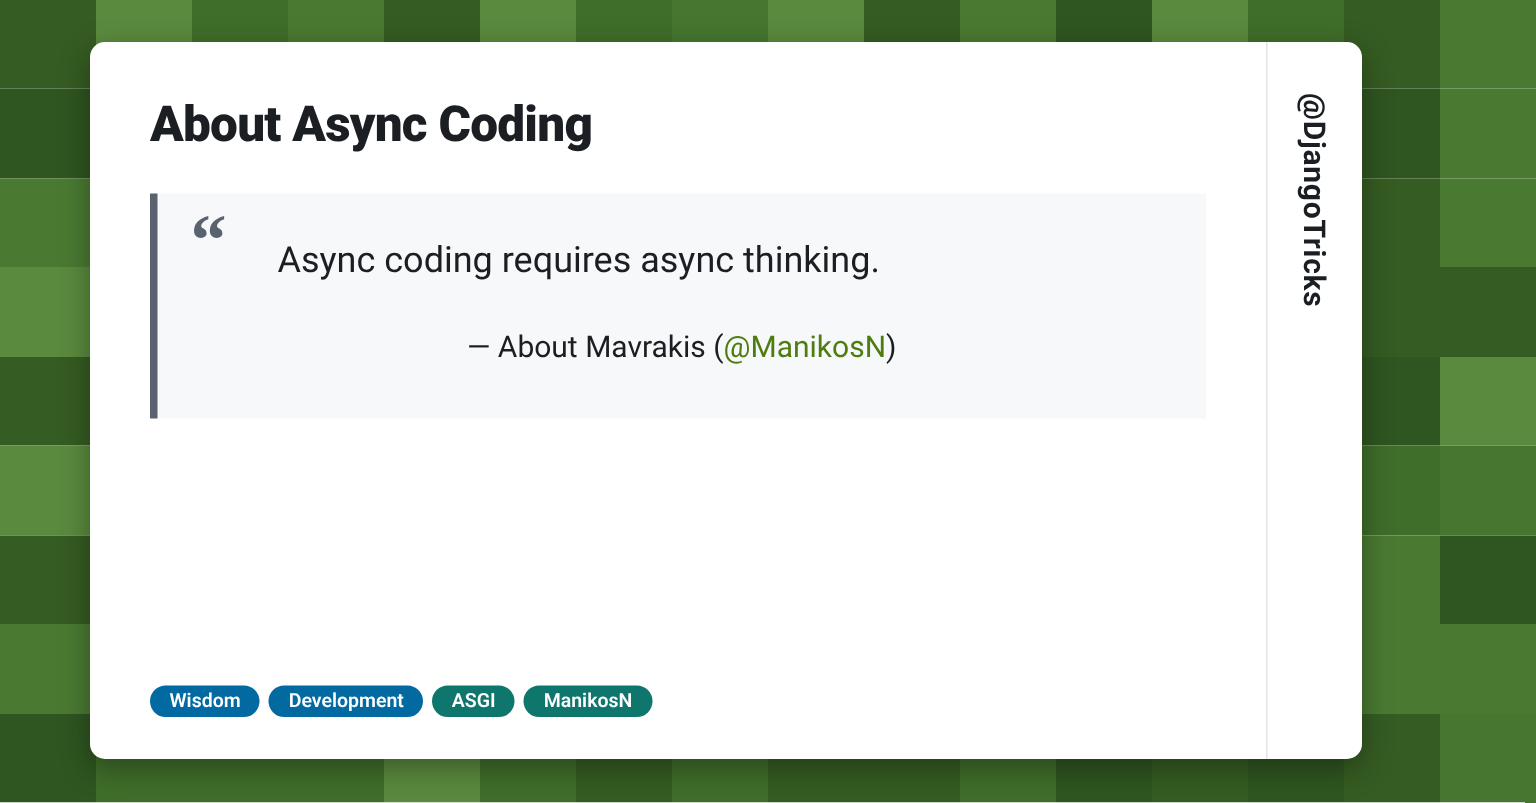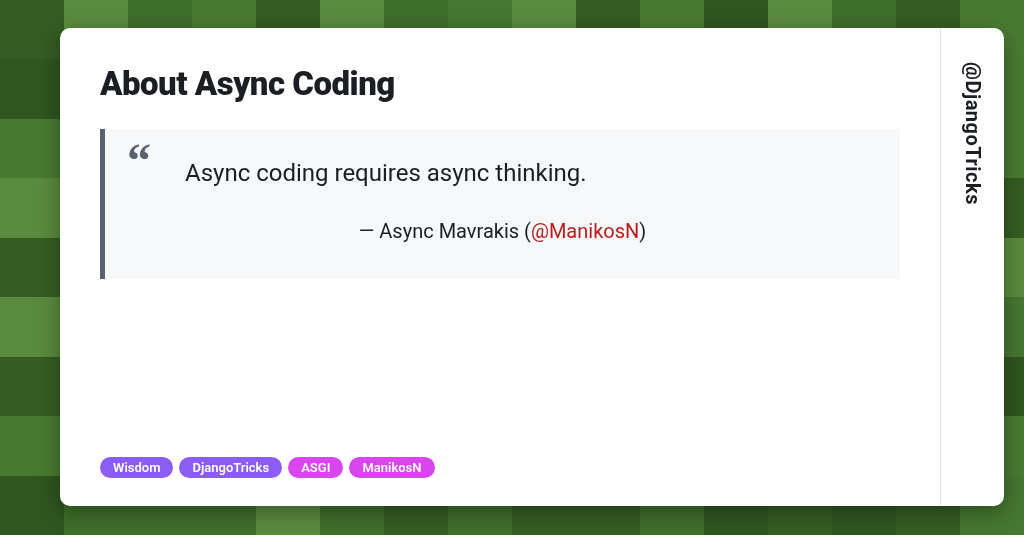--- a/index.html
+++ b/index.html
@@ -19,21 +19,21 @@
   .bg div { background: #3f6d2a; }
   .bg div.c1 { background: #4a7a32; }
   .bg div.c2 { background: #355c22; }
   .bg div.c3 { background: #5a8a3e; }
   .bg div.c4 { background: #2f5520; }
   .bg div.c5 { background: #467630; }
   .card {
     position: absolute;
     top: 28px;
     left: 60px;
-    width: 944px;
+    width: 848px;
     height: 478px;
     background: #fff;
     border-radius: 10px;
     box-shadow: 0 6px 20px rgba(0,0,0,0.35);
     display: flex;
     z-index: 1;
   }
   .main {
     flex: 1;
     padding: 36px 40px 30px 40px;
@@ -71,38 +71,38 @@
     margin-top: 4px;
     line-height: 1.4;
   }
   .attribution {
     text-align: center;
     font-size: 20px;
     color: #1b1f23;
     margin-top: 28px;
     margin-bottom: 8px;
   }
-  .handle-link { color: #b91c1c; }
+  .handle-link { color: #4d7c0f; }
   .tags {
     position: absolute;
     left: 40px;
     bottom: 28px;
     display: flex;
     gap: 6px;
   }
   .tag {
     display: inline-block;
     padding: 3px 13px;
     border-radius: 999px;
     font-size: 13px;
     font-weight: 600;
     color: #fff;
   }
-  .tag.blue { background: #8b5cf6; }
-  .tag.gray { background: #d946ef; }
+  .tag.blue { background: #0369a1; }
+  .tag.gray { background: #0f766e; }
   .sidebar {
     width: 64px;
     border-left: 1px solid #e1e4e8;
     display: flex;
     align-items: flex-start;
     justify-content: center;
     padding-top: 34px;
   }
   .sidebar-handle {
     writing-mode: vertical-rl;
@@ -263,27 +263,27 @@
   </div>
 
 <div class="card">
   <div class="main">
     <h1 class="title">About Async Coding</h1>
 
     <div class="quote-box">
       <span class="quote-mark">“</span>
       <div class="quote-text">Async coding requires async thinking.</div>
       <div class="attribution">
-        <span>— Async Mavrakis (</span><span class="handle-link">@ManikosN</span><span>)</span>
+        <span>— About Mavrakis (</span><span class="handle-link">@ManikosN</span><span>)</span>
       </div>
     </div>
 
     <div class="tags" id="tags">
         <span class="tag blue">Wisdom</span>
-        <span class="tag blue">DjangoTricks</span>
+        <span class="tag blue">Development</span>
         <span class="tag gray">ASGI</span>
         <span class="tag gray">ManikosN</span>
       </div>
   </div>
 
   <div class="sidebar">
     <div class="sidebar-handle">@DjangoTricks</div>
   </div>
 </div>
 

